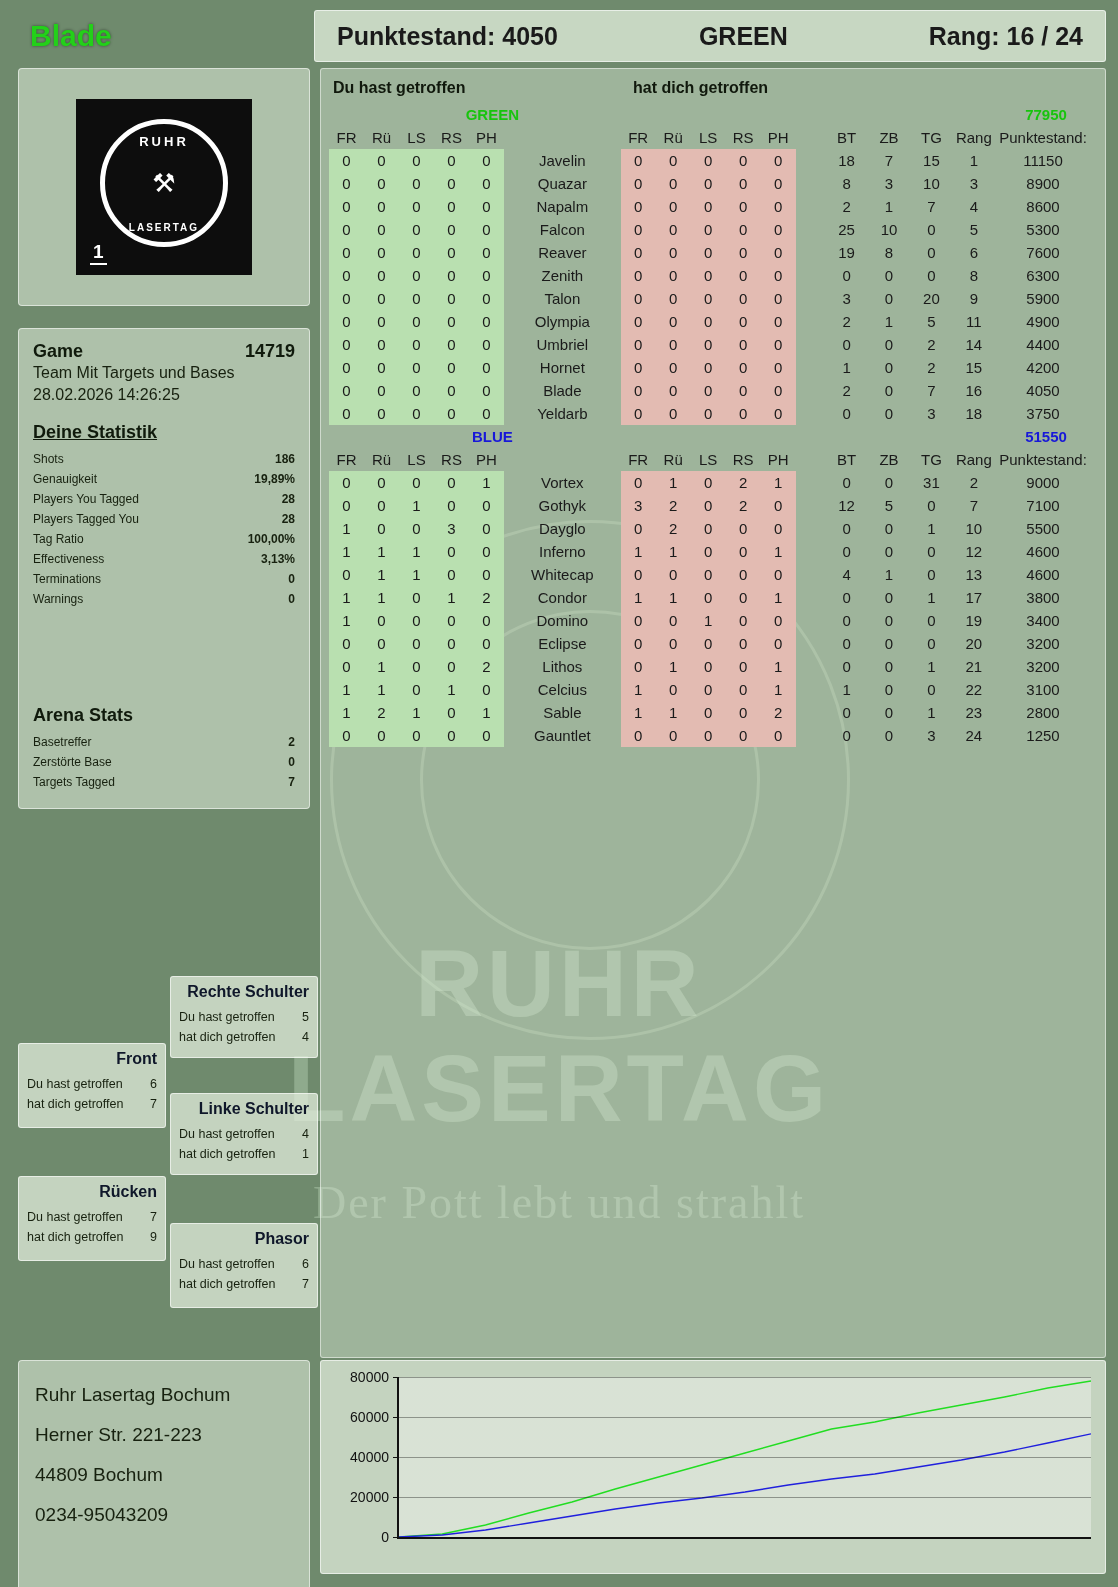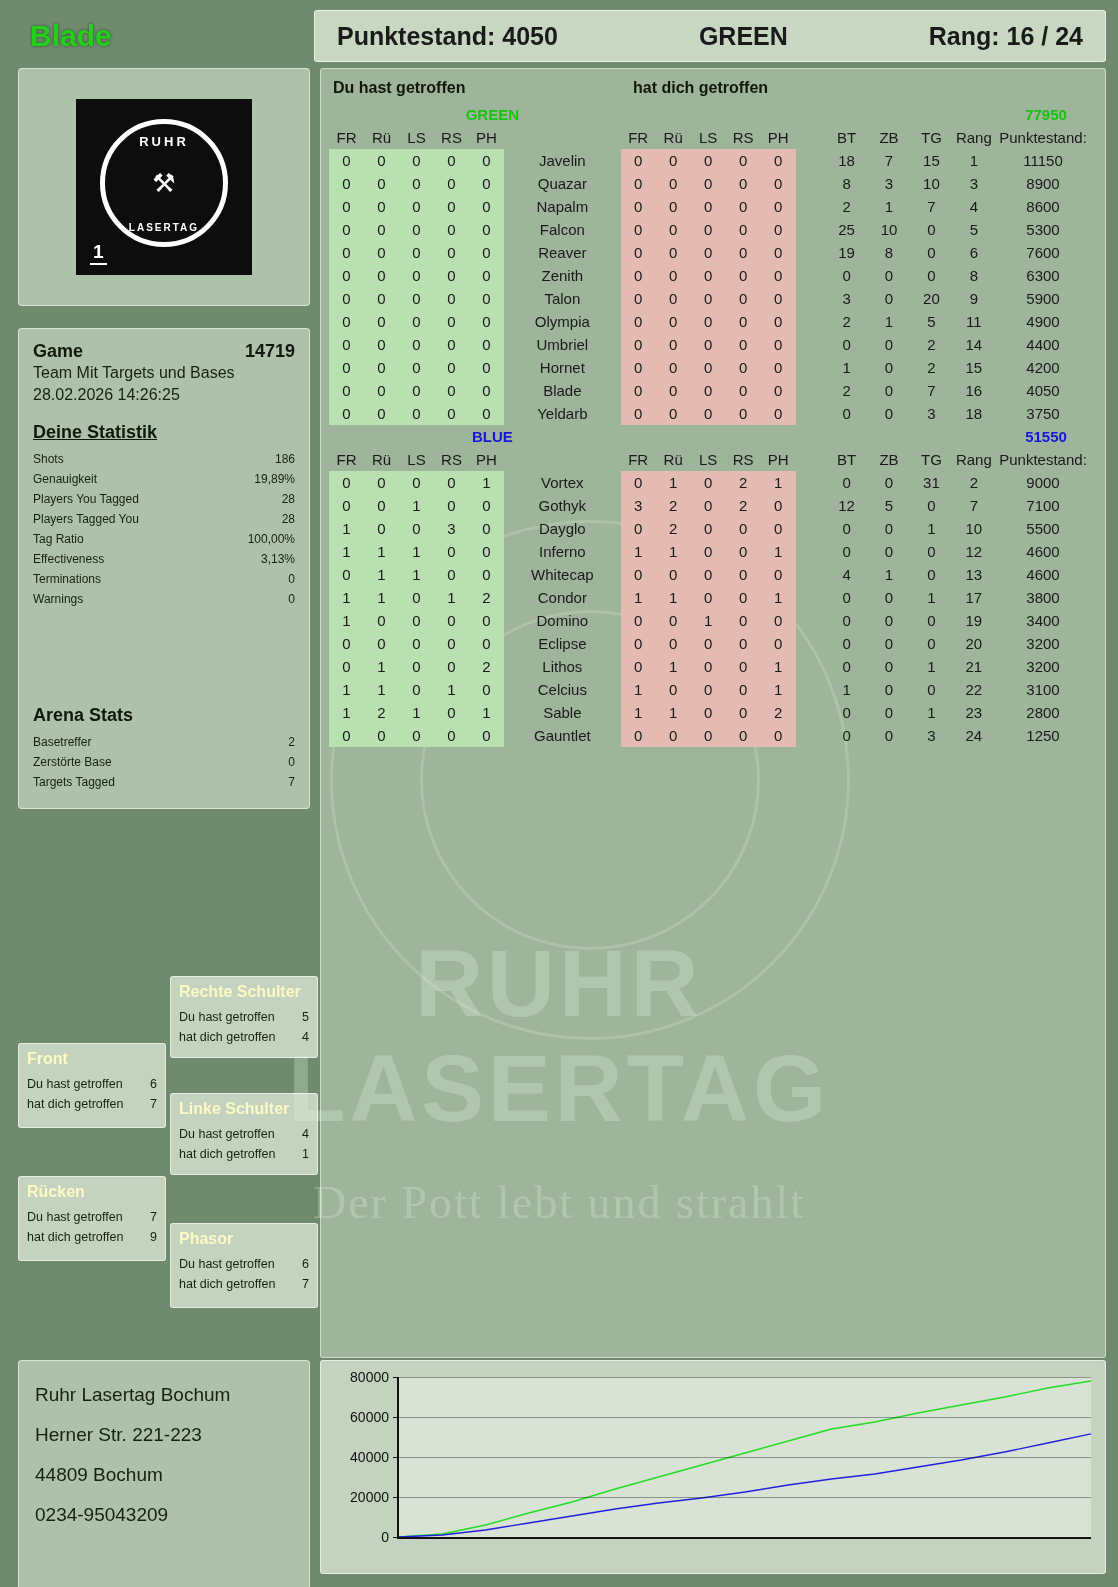--- a/index.html
+++ b/index.html
@@ -79,30 +79,30 @@
   }
   .logo .ring .hammers { color:#fff; font-size:26px; line-height:1; }
   .logo .num {
     position:absolute; left:14px; bottom:10px; color:#fff;
     font-size:19px; font-weight:bold; border-bottom:2px solid #fff; padding:0 3px;
   }
 
   .stat-panel { padding:12px 14px 16px; margin-bottom:18px; }
   .row { display:flex; justify-content:space-between; font-size:12px; color:#17210f; padding:3px 0; }
   .row .k { }
-  .row .v { font-weight:normal; }
+  .row .v { font-weight:bold; }
   .sect-title { font-size:18px; font-weight:bold; color:#101a0c; padding:4px 0 6px; }
   .sect-title.spaced { margin-top:12px;text-decoration:underline; }
   .big-row { display:flex; justify-content:space-between; font-size:18px; font-weight:bold; color:#101a0c; }
   .meta { font-size:16px; color:#17210f; padding:2px 0; }
 
   
   .zones { position:absolute; left:18px; top:968px; width:300px; height:380px; }
   .zonebox { position:absolute; background:rgba(228,240,223,0.72); border:1px solid rgba(255,255,255,0.6); border-radius:3px; padding:6px 8px; }
-  .zonebox h4 { margin:0 0 6px; text-align:left; font-size:16px; font-weight:bold; color:#fef9c3; }
+  .zonebox h4 { margin:0 0 6px; text-align:right; font-size:16px; font-weight:bold; color:#0f172a; }
   .zrow { display:flex; justify-content:space-between; font-size:12.5px; color:#17210f; padding:3px 0; }
 
   .z-rs { left:152px; top:8px; width:148px; height:82px; }
   .z-front { left:0px; top:75px; width:148px; height:85px; }
   .z-ls { left:152px; top:125px; width:148px; height:82px; }
   .z-back { left:0px; top:208px; width:148px; height:85px; }
   .z-ph { left:152px; top:255px; width:148px; height:85px; }
 
   
   .addr { position:absolute; left:18px; top:1360px; width:292px; height:230px; padding:14px 16px; }

